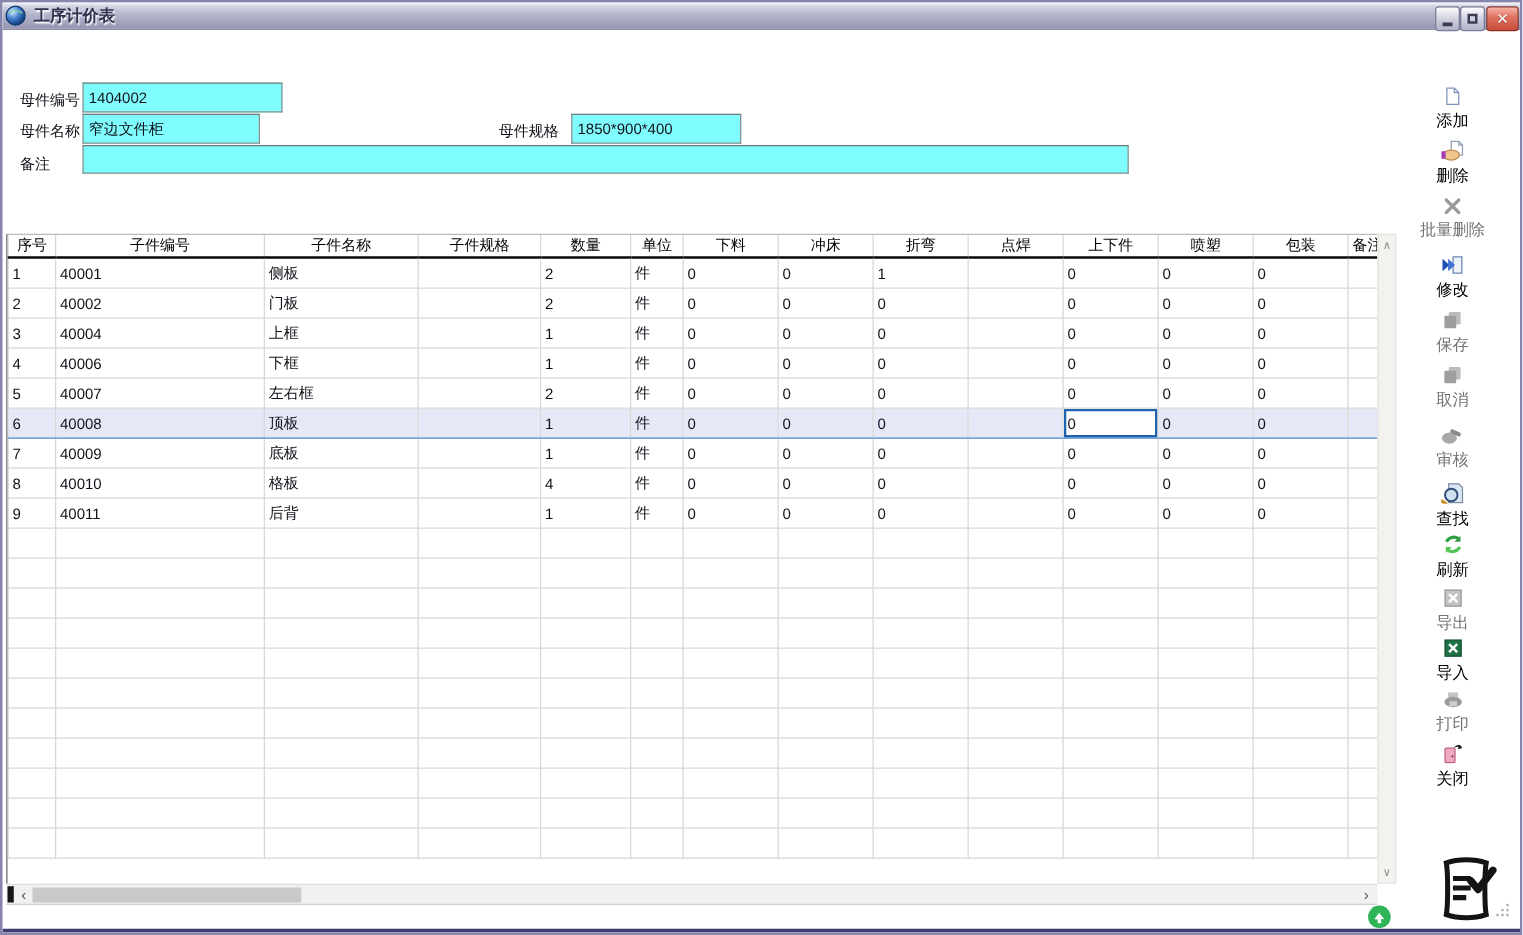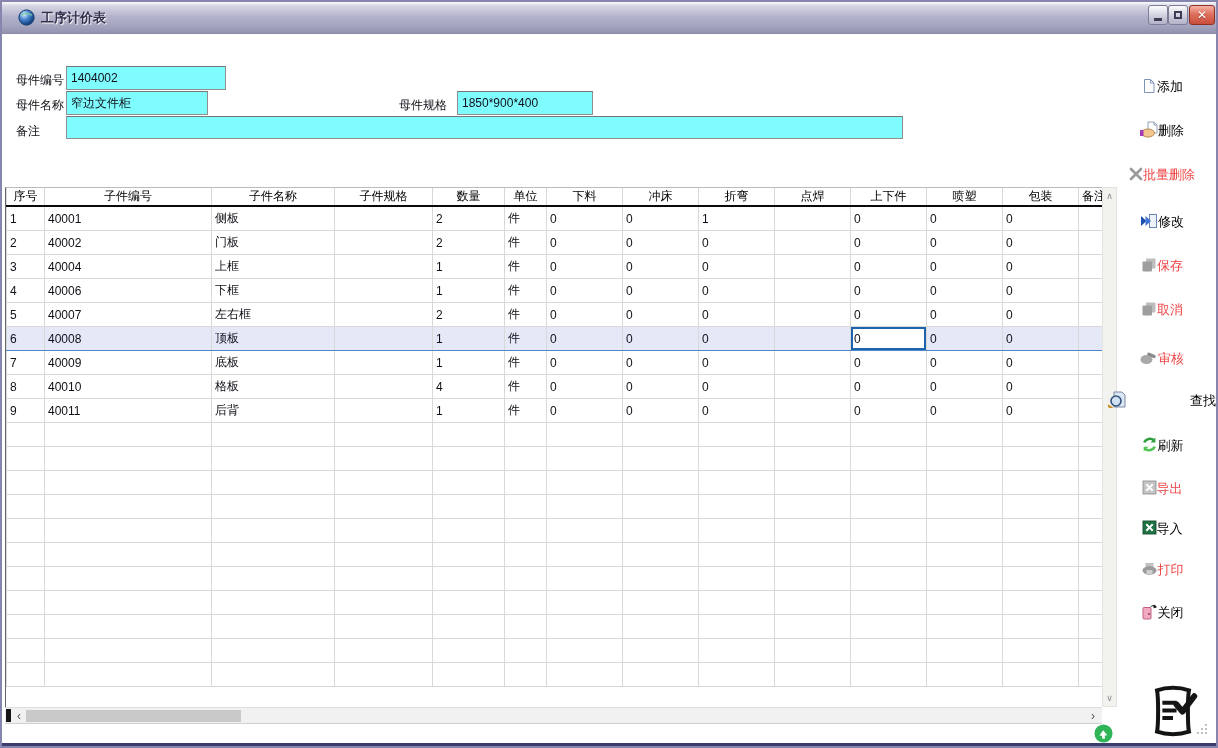--- a/index.html
+++ b/index.html
@@ -1,22 +1,22 @@
 <!DOCTYPE html>
 <html><head>
 <meta charset="utf-8">
 <style>
   html,body{margin:0;padding:0;background:#fff;}
   .window{position:relative;width:1218px;height:748px;background:#fff;
     border:2px solid #8585ad;box-sizing:border-box;overflow:hidden;
     font-family:"Liberation Sans","DejaVu Sans",sans-serif;}
   
-  .titlebar{position:absolute;left:0;top:0;right:0;height:32px;
+  .titlebar{position:absolute;left:0;top:0;right:0;height:22px;
     background:linear-gradient(180deg,#fbfbfd 0%,#d6d6e5 12%,#b2b2cb 48%,#a5a5bf 75%,#9393b1 100%);
-    border-bottom:1px solid #8a8aa8;display:flex;align-items:center;padding:0 16px;box-sizing:border-box;}
+    border-bottom:1px solid #8a8aa8;display:flex;align-items:center;padding:0 2px;box-sizing:border-box;}
   .app-icon{width:17px;height:17px;display:inline-block;}
   .title-text{font-size:13px;font-weight:bold;color:#32324e;margin-left:6px;
     text-shadow:1px 1px 1px rgba(255,255,255,.95);}
   .win-btn{position:absolute;top:3px;width:18px;height:18px;border:1px solid #7d7d99;border-radius:3px;
     background:linear-gradient(180deg,#fdfdfe,#cacadb 60%,#b3b3ca);display:flex;align-items:center;justify-content:center;cursor:pointer;}
   .win-btn.min{left:1146px;}
   .win-btn.max{left:1166px;}
   .win-btn.close{left:1187px;width:24px;background:linear-gradient(180deg,#f6b3a6,#de705d 45%,#c84e3b);border-color:#8e3022;}
   .glyph-min{width:8px;height:3px;background:#3c3c55;margin-top:9px;}
   .glyph-max{width:8px;height:8px;border:2px solid #3c3c55;box-sizing:border-box;}
@@ -45,22 +45,22 @@
   .hscroll{position:absolute;left:3px;top:705px;width:1097px;height:17px;background:#f1f1f1;
     border-top:1px solid #ddd;border-bottom:1px solid #cfcfcf;box-sizing:border-box;}
   .hscroll .mark{position:absolute;left:1px;top:1px;width:5px;height:13px;background:#151515;}
   .hscroll .arr{position:absolute;top:0;height:15px;display:flex;align-items:center;justify-content:center;
     color:#555;font-size:12px;width:14px;cursor:pointer;}
   .hscroll .arr.left{left:7px;}
   .hscroll .arr.right{right:2px;}
   .hscroll .thumb{position:absolute;left:21px;top:2px;width:215px;height:12px;background:#c9c9c9;cursor:pointer;}
   
   .side-btn{position:absolute;left:1106px;width:108px;height:30px;display:flex;align-items:center;justify-content:center;
-    font-size:13px;color:#000;cursor:pointer;user-select:none;}
-  .side-btn.disabled{color:#ef4444;cursor:default;}
+    font-size:13px;color:#000;cursor:pointer;user-select:none;flex-direction:column;}
+  .side-btn.disabled{color:#737373;cursor:default;}
   .side-btn svg{flex:0 0 auto;}
   
   .doc-logo{position:absolute;left:1146px;top:683px;}
   .green-badge{position:absolute;left:1092px;top:722px;}
   .resize-grip{position:absolute;right:8px;bottom:7px;}
   .bottom-edge{position:absolute;left:0;right:0;bottom:0;height:3px;background:#3c3c6e;}
 </style>
 </head>
 <body>
 

